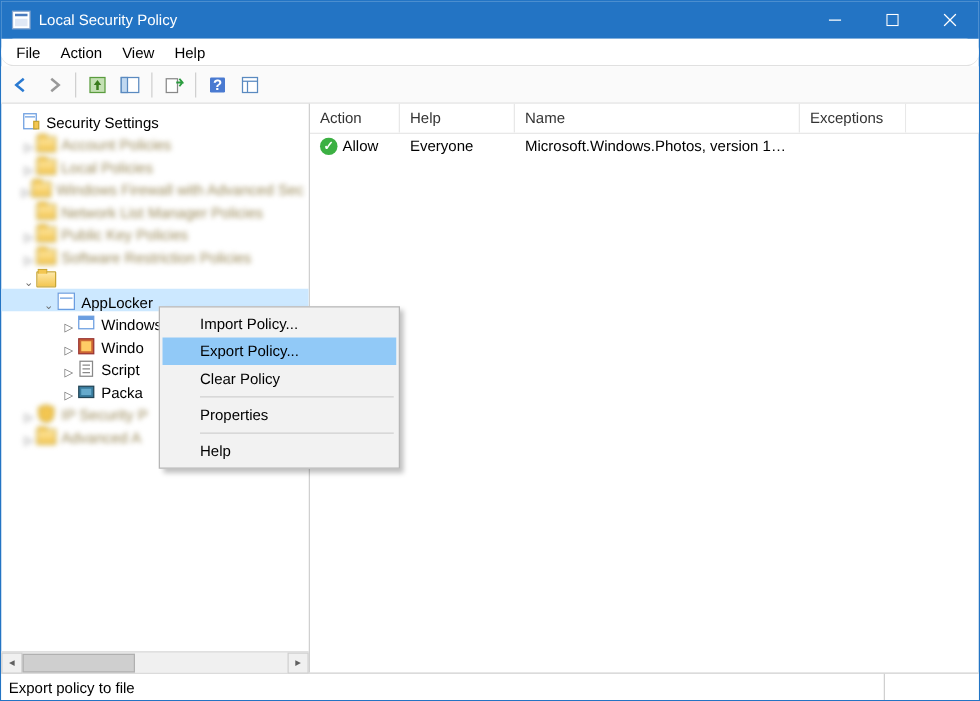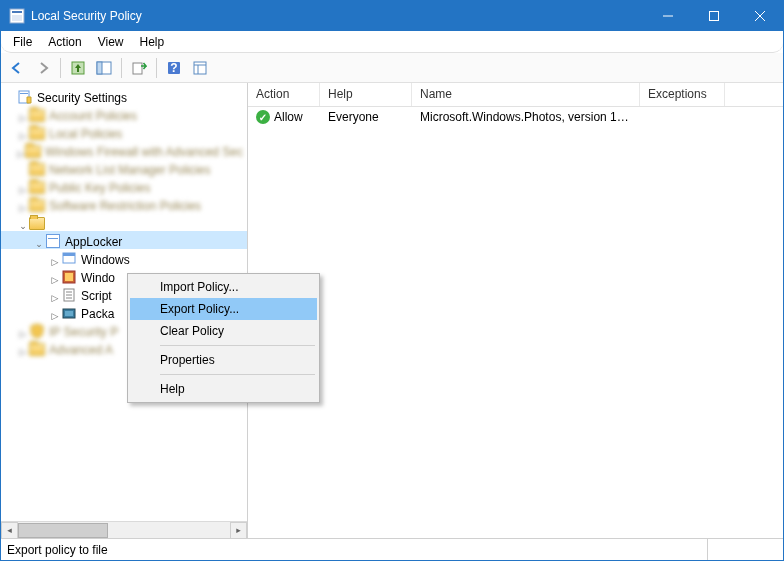--- a/index.html
+++ b/index.html
@@ -37,21 +37,21 @@
   .list-body { flex: 1; }
   .list-row { display: flex; height: 20px; align-items: center; }
   .list-row .cell { padding: 0 8px; overflow: hidden; text-overflow: ellipsis; white-space: nowrap; }
   .col-action { width: 72px; }
   .col-user { width: 92px; }
   .col-name { width: 228px; }
   .col-exc { width: 85px; }
   .status { height: 22px; border-top: 1px solid #d0d0d0; display: flex; align-items: center; padding: 0 6px; background: #fff; }
   .status .cell1 { flex: 1; }
   .status .cell2 { width: 70px; border-left: 1px solid #d0d0d0; height: 100%; }
-  .ctx-menu { position: absolute; left: 127px; top: 245px; width: 193px; background: #f2f2f2; border: 1px solid #b7b7b7; box-shadow: 3px 3px 4px rgba(0,0,0,0.25); padding: 2px; z-index: 10; margin-top: 28px; }
+  .ctx-menu { position: absolute; left: 127px; top: 245px; width: 193px; background: #f2f2f2; border: 1px solid #b7b7b7; box-shadow: 3px 3px 4px rgba(0,0,0,0.25); padding: 2px; z-index: 10; }
   .ctx-item { height: 22px; display: flex; align-items: center; padding-left: 30px; cursor: default; }
   .ctx-item.hi { background: #91c9f7; }
   .ctx-sep { height: 1px; background: #d0d0d0; margin: 3px 2px 3px 30px; }
   .allow-icon { width:14px;height:14px;border-radius:50%;background:#3cb043;display:flex;align-items:center;justify-content:center; }
   .allow-icon:after{content:"✓";color:#fff;font-size:10px;font-weight:bold;}
 </style>
 </head>
 <body>
 
 <div class="window">

